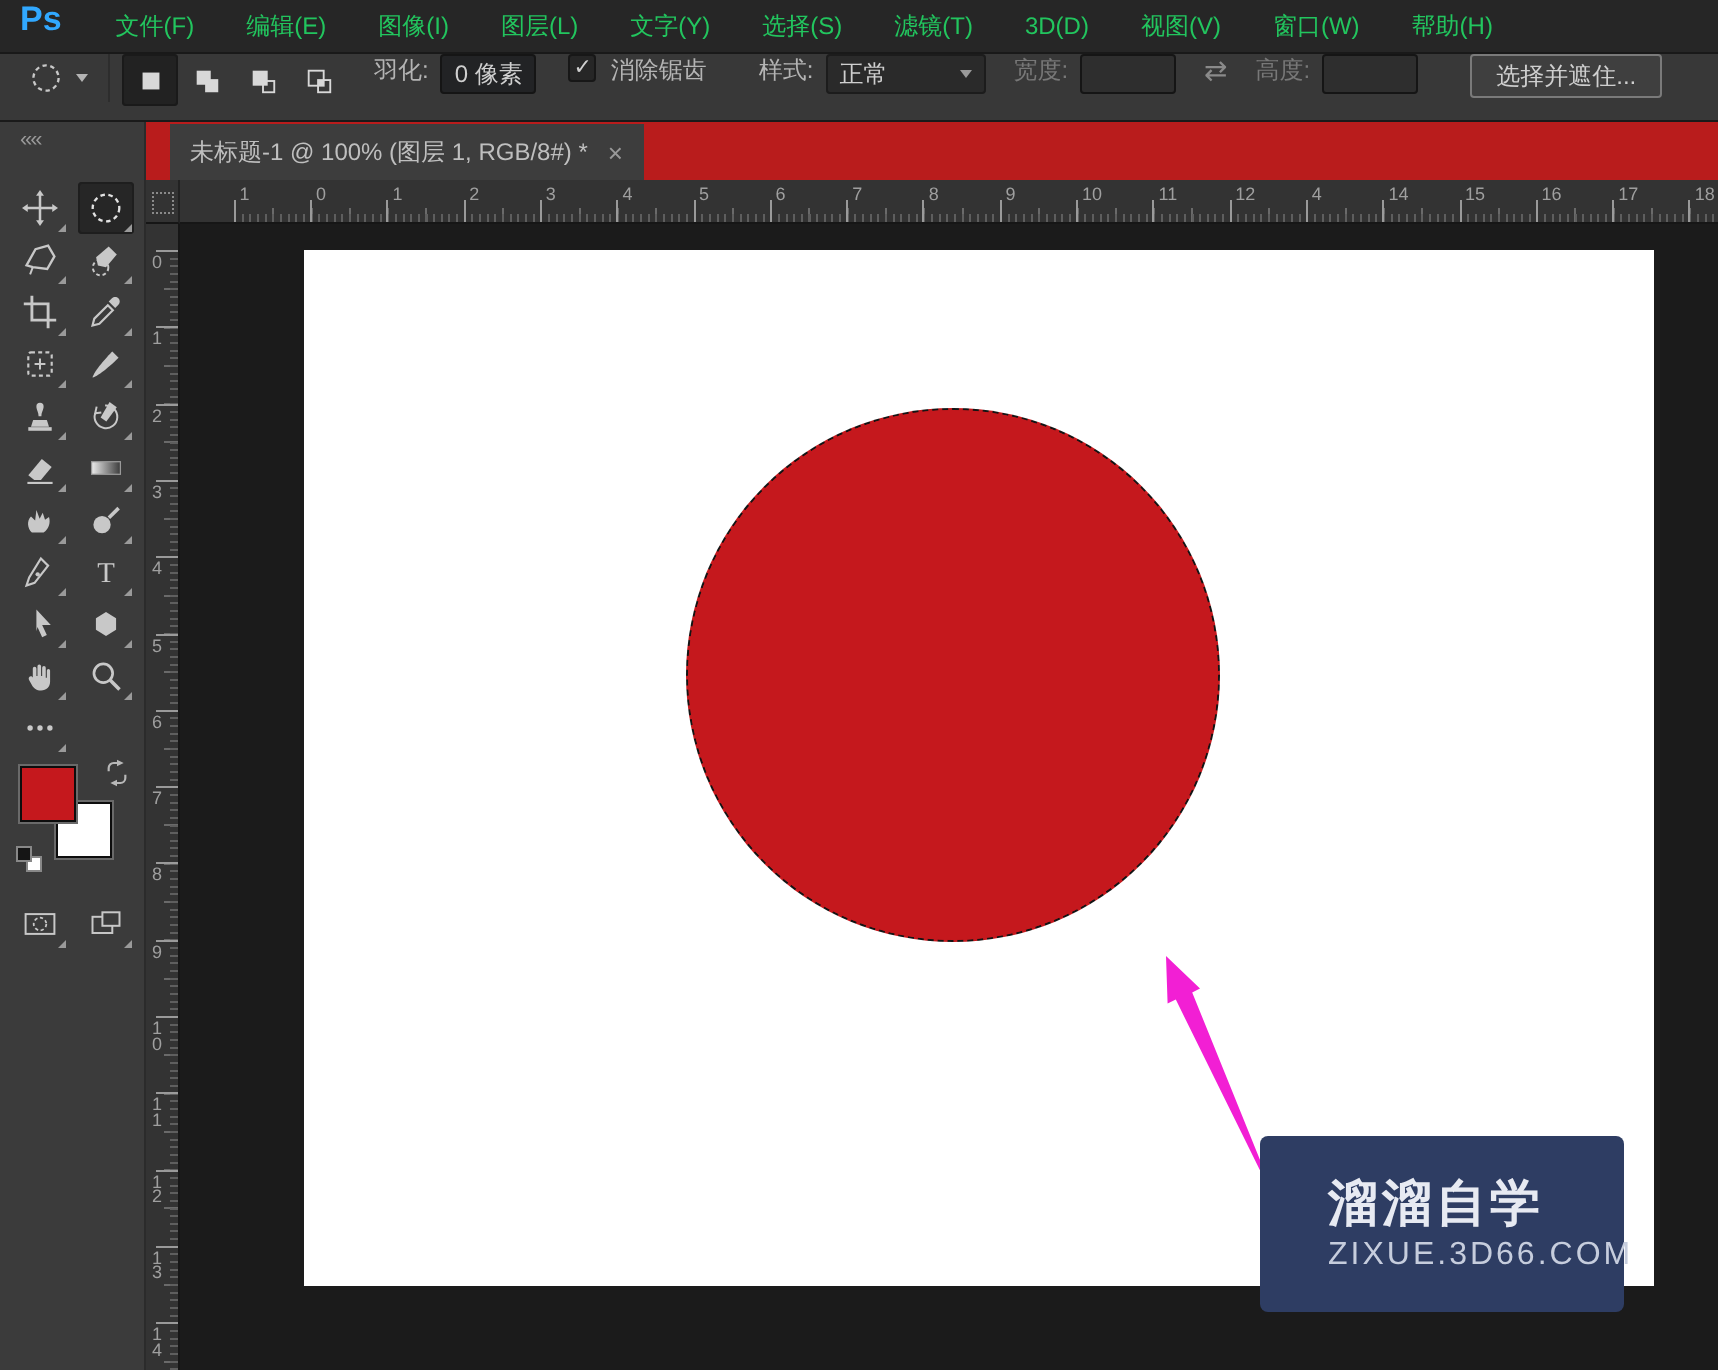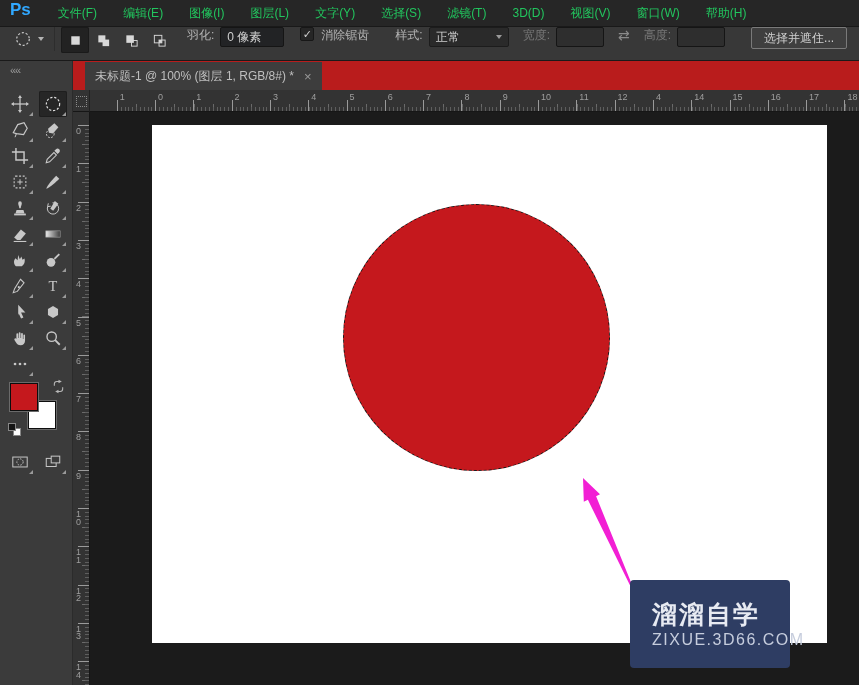--- a/index.html
+++ b/index.html
@@ -22,21 +22,21 @@
     border-right:1px solid #2d2d2d; height:24px; }
   .preset .caret { margin-left:6px; width:0; height:0; border-left:3.5px solid transparent;
     border-right:3.5px solid transparent; border-top:4px solid #b4b4b4; }
   .modes { display:flex; margin-left:6px; }
   .mode-btn { width:28px; height:26px; display:flex; align-items:center; justify-content:center; border-radius:2px; }
   .mode-btn.selected { background:#222222; box-shadow:inset 0 0 0 1px #1a1a1a; }
   .ob-label { margin-left:14px; }
   .ob-label.dim { color:#787878; }
   .ob-field { margin-left:6px; height:20px; background:#222325; border:1px solid #151515;
     border-radius:2px; color:#cfcfcf; display:flex; align-items:center; padding:0 6px; }
-  .ob-field.feather { width:64px; }
+  .ob-field.feather { width:48px; }
   .ob-field.small { width:48px; background:#2e2e2e; }
   .checkbox { margin-left:16px; width:14px; height:14px; background:#262626; border:1px solid #171717;
     border-radius:2px; color:#cfcfcf; font-size:11px; line-height:12px; text-align:center; }
   .dropdown { margin-left:6px; width:80px; height:20px; background:#2a2a2a; border:1px solid #1c1c1c;
     border-radius:2px; color:#cfcfcf; display:flex; align-items:center; padding:0 6px; justify-content:space-between; }
   .dropdown .caret { width:0; height:0; border-left:3.5px solid transparent; border-right:3.5px solid transparent;
     border-top:4px solid #9a9a9a; }
   .swap-glyph { margin-left:14px; color:#8a8a8a; font-size:14px; }
   .sm-button { margin-left:26px; height:22px; border:1px solid #7a7a7a; border-radius:2px;
     color:#cfcfcf; display:flex; align-items:center; padding:0 12px; background:#3f3f3f; }
@@ -94,22 +94,22 @@
   .hlabel { position:absolute; top:2px; font-size:9px; color:#9f9f9f; }
   .vtick { position:absolute; right:0; height:1px; width:11px; background:#9a9a9a; }
   .vlabel { position:absolute; left:3px; font-size:9px; line-height:7.5px; color:#9f9f9f; text-align:center; }
 
   .pasteboard { position:absolute; left:17px; top:22px; width:769px; height:573px; background:#1b1b1b; }
   .canvas { position:absolute; left:62px; top:13px; width:675px; height:518px; background:#ffffff; }
   .sel-circle { position:absolute; left:191px; top:79px; width:267px; height:267px; border-radius:50%;
     border:1px dashed #141414; }
   .arrow-svg { position:absolute; left:0; top:0; width:769px; height:573px; pointer-events:none; }
 
-  .watermark { position:absolute; left:540px; top:468px; width:160px; height:88px; border-radius:4px;
-    display:flex; align-items:center; padding-left:12px; }
+  .watermark { position:absolute; left:540px; top:456px; width:182px; height:88px; border-radius:4px;
+    display:flex; align-items:center; padding-left:24px; }
   .wm-text { margin-left:10px; }
   .wm-title { color:#e7eaf2; font-size:25px; font-weight:bold; letter-spacing:2px; line-height:28px; }
   .wm-url { color:#c6cddd; font-size:16px; letter-spacing:1.5px; text-transform:uppercase; margin-top:3px; }
 </style>
 </head>
 <body>
 
 <div class="app">
 
   <header class="menubar">

